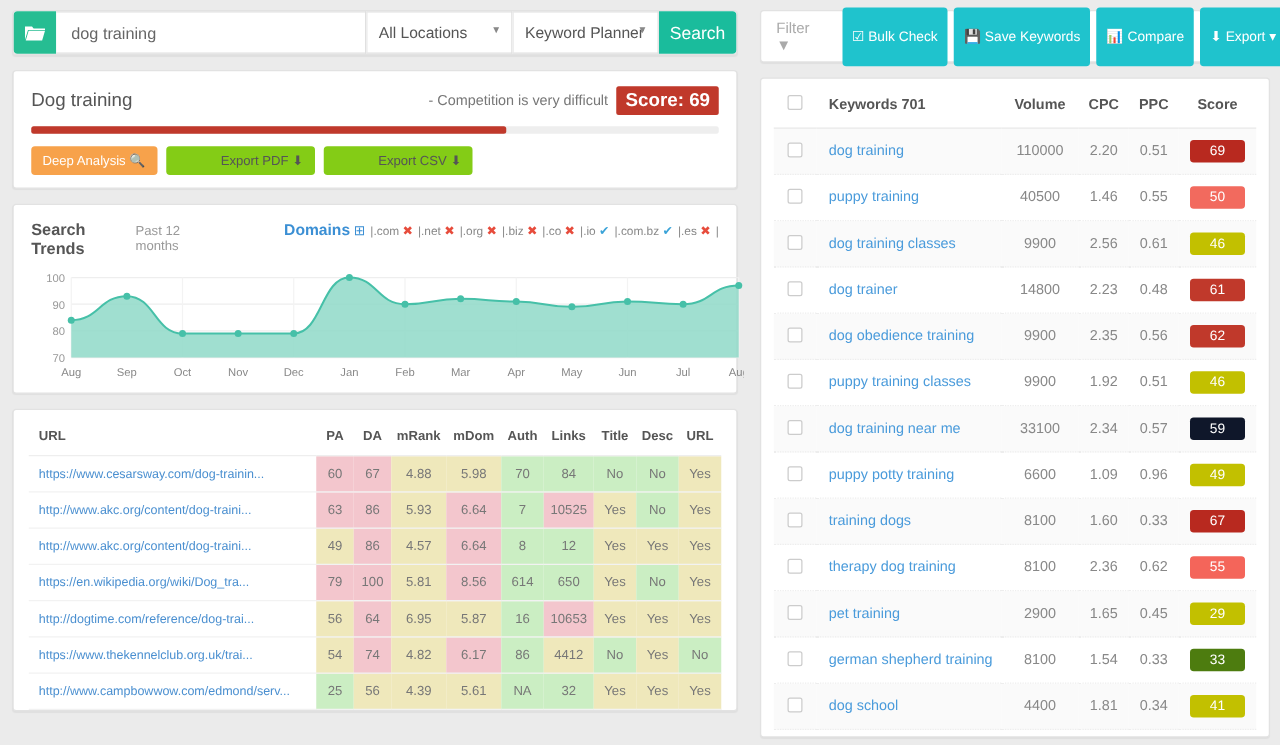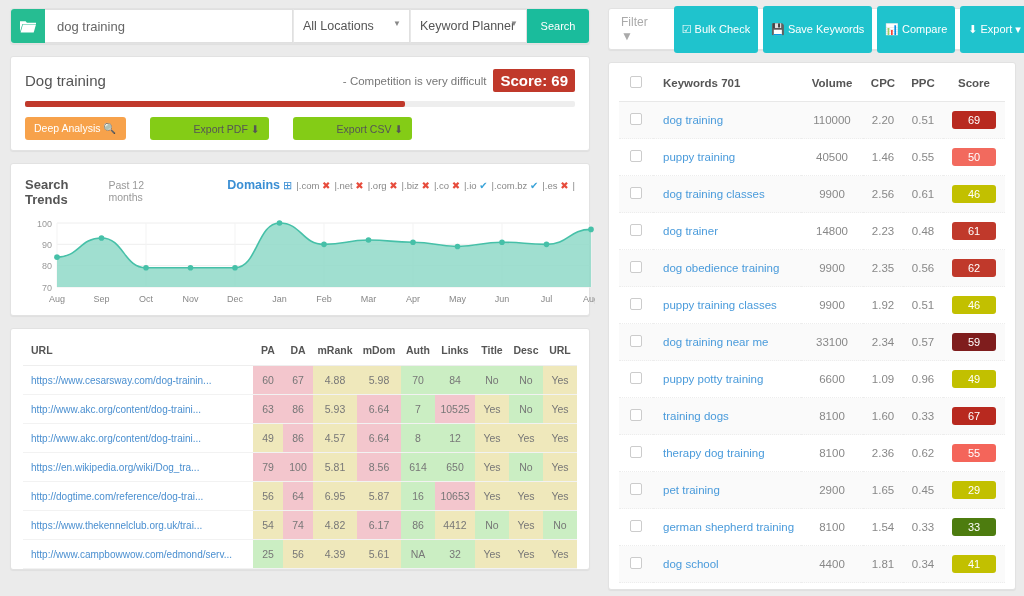--- a/index.html
+++ b/index.html
@@ -36,39 +36,39 @@
     width: 117px; border: 1px solid #e0e0e0; border-left: 1px solid #e8e8e8;
     background: #fff; font-size: 12.5px; color: #555;
     padding: 0 12px 0 9px; display: flex; align-items: center;
     position: relative; cursor: pointer; white-space: nowrap;
   }
   .sel .caret {
     position: absolute; right: 8px; top: 9px; font-size: 8px; color: #888;
   }
   .search-btn {
     width: 62px; background: #1abc9c; color: #fff; border: none;
-    border-radius: 0 3px 3px 0; font-size: 11px; cursor: pointer;
+    border-radius: 0 3px 3px 0; font-size: 14px; cursor: pointer;
     font-family: "Liberation Sans", sans-serif;
   }
 
   
   .sum-card { margin-top: 12px; padding: 12px 14px 10px 14px; }
   .sum-top { display: flex; align-items: center; justify-content: space-between; }
   .sum-title { font-size: 15px; color: #555; }
   .sum-right { display: flex; align-items: center; gap: 7px; }
   .comp-text { font-size: 11.5px; color: #777; }
   .score-badge {
     background: #c0392b; color: #fff; font-size: 15px; font-weight: bold;
     padding: 3px 7px; border-radius: 2px;
   }
   .bar-track { margin-top: 9px; height: 6px; background: #eee; border-radius: 2px; }
   .bar-fill { height: 6px; background: #c0392b; border-radius: 2px; }
   .sum-bot { margin-top: 10px; display: flex; align-items: center; justify-content: space-between; }
   .sum-meta { font-size: 10.5px; color: #b2b2b2; }
-  .btn-row { display: flex; gap: 24px; }
+  .btn-row { display: flex; gap: 7px; }
   .btn {
     font-size: 10.5px; padding: 5px 9px; border-radius: 3px;
     border: none; cursor: pointer; white-space: nowrap;
     font-family: "Liberation Sans", sans-serif;
   }
   .btn-orange { background: #f5a council; }
   .btn-orange { background: #f6a councilx; }
   .btn-orange { background: #f7a24b; color: #fff; }
   .btn-gray { background: #84cc16; color: #555; padding-left: 44px; }
 
@@ -436,21 +436,21 @@
               <td>1.92</td>
               <td>0.51</td>
               <td><span class="sbadge" style="background: rgb(194, 192, 0);">46</span></td>
             </tr>
             <tr class="alt">
               <td><span class="cbx"></span></td>
               <td class="kcol">dog training near me</td>
               <td>33100</td>
               <td>2.34</td>
               <td>0.57</td>
-              <td><span class="sbadge" style="background: #7f1d1d;">59</span></td>
+              <td><span class="sbadge" style="background: #0f172a;">59</span></td>
             </tr>
             <tr>
               <td><span class="cbx"></span></td>
               <td class="kcol">puppy potty training</td>
               <td>6600</td>
               <td>1.09</td>
               <td>0.96</td>
               <td><span class="sbadge" style="background: rgb(194, 192, 0);">49</span></td>
             </tr>
             <tr class="alt">

